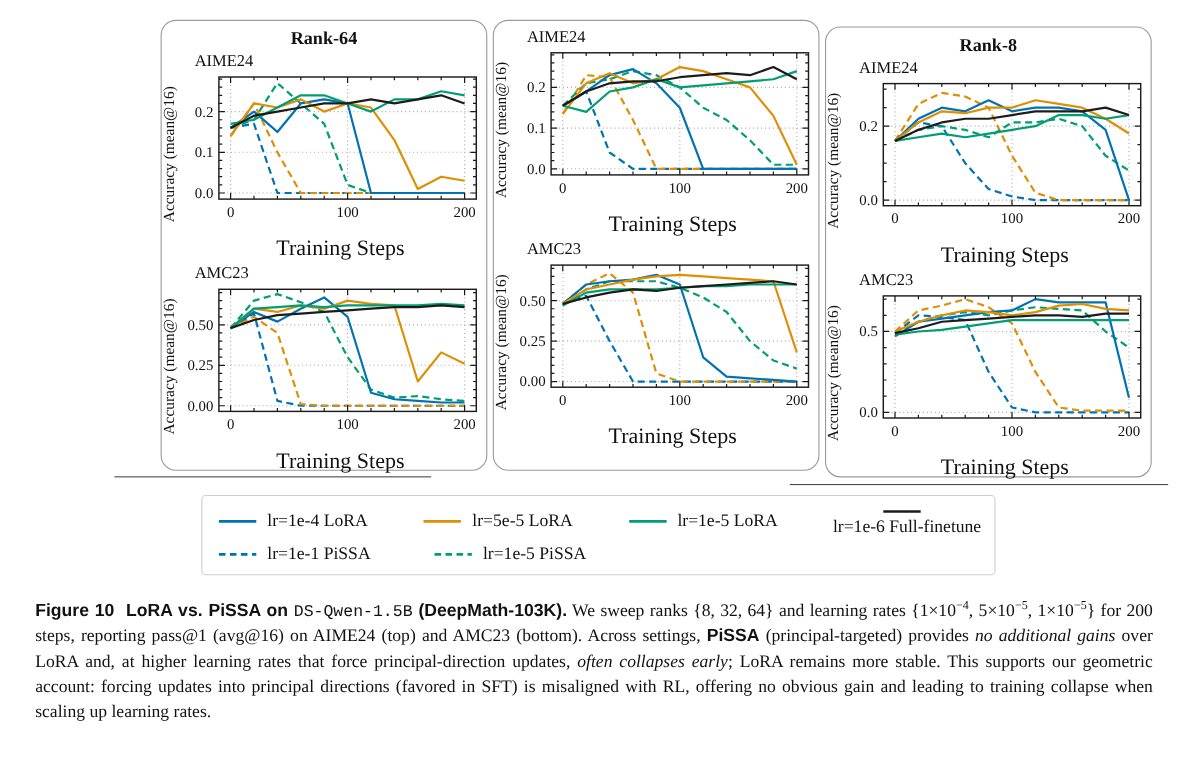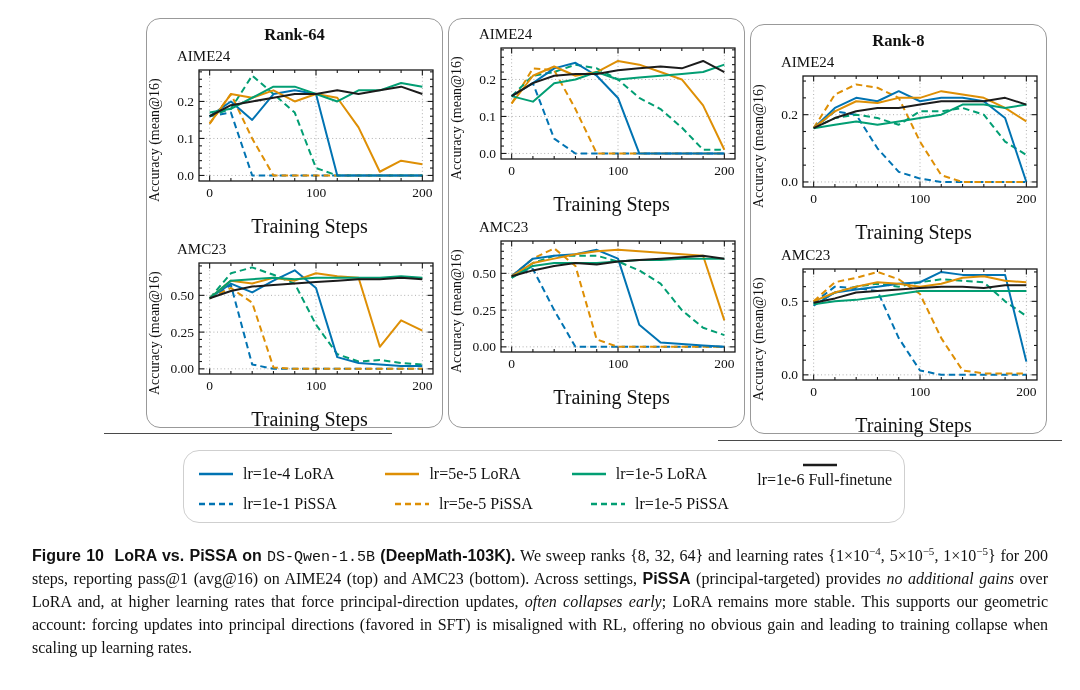--- a/index.html
+++ b/index.html
@@ -23,21 +23,21 @@
     text-align:center;line-height:15px;white-space:nowrap;
   }
   svg.chart{display:block;}
   .chart text{font-family:"Liberation Serif","DejaVu Serif",serif;fill:#111;}
   .xlabel{text-align:center;font-size:20px;margin-left:30px;}
   .rule{position:absolute;height:1px;background:#4a4a4a;}
   .rule-1{left:104px;top:433px;width:288px;}
   .rule-3{left:718px;top:440px;width:344px;}
   .legend-box{
     position:absolute;left:183px;top:450px;width:722px;box-sizing:border-box;
-    border:1.5px solid #cfcfcf;border-radius:16px;background:#fff;
+    border:1.5px solid #cfcfcf;border-radius:4px;background:#fff;
     padding:8px 12px 9px 14px;
   }
   .legend-row{display:flex;align-items:center;}
   .legend-row + .legend-row{margin-top:6px;}
   .legend-item{display:flex;align-items:center;width:196px;font-size:16px;white-space:nowrap;}
   .legend-item.wide{width:auto;flex-direction:column;}
   .legend-item svg{margin-right:9px;flex:none;}
   .caption{
     position:absolute;left:32px;top:529px;width:1016px;
     font-size:16px;line-height:1.43;text-align:justify;
@@ -561,26 +561,20 @@
     </div>
     <div class="legend-row">
       <div class="legend-item">
         <svg width="36" height="12" viewBox="0 0 36 12">
           <line x1="1" y1="6" x2="35" y2="6" stroke="#0173b2" stroke-width="2.4" stroke-dasharray="6 4"></line>
         </svg>
         <span>lr=1e-1 PiSSA</span>
       </div>
       <div class="legend-item">
         <svg width="36" height="12" viewBox="0 0 36 12">
-          <line x1="1" y1="6" x2="35" y2="6" stroke="#de8f05" stroke-width="2.4" stroke-dasharray="6 4"></line>
-        </svg>
-        <span>lr=5e-5 PiSSA</span>
-      </div>
-      <div class="legend-item">
-        <svg width="36" height="12" viewBox="0 0 36 12">
           <line x1="1" y1="6" x2="35" y2="6" stroke="#029e73" stroke-width="2.4" stroke-dasharray="6 4"></line>
         </svg>
         <span>lr=1e-5 PiSSA</span>
       </div>
     </div>
   </div>
 
 <p class="caption"><span class="bs">Figure 10&nbsp;&nbsp;LoRA vs. PiSSA on </span><span class="tt">DS-Qwen-1.5B</span><span class="bs"> (DeepMath-103K).</span><span class="rm"> We sweep ranks {8, 32, 64} and learning rates {1×10</span><sup class="rm">−4</sup><span class="rm">, 5×10</span><sup class="rm">−5</sup><span class="rm">, 1×10</span><sup class="rm">−5</sup><span class="rm">} for 200 steps, reporting pass@1 (avg@16) on AIME24 (top) and AMC23 (bottom). Across settings, </span><span class="bs">PiSSA</span><span class="rm"> (principal-targeted) provides </span><span class="it">no additional gains</span><span class="rm"> over LoRA and, at higher learning rates that force principal-direction updates, </span><span class="it">often collapses early</span><span class="rm">; LoRA remains more stable. This supports our geometric account: forcing updates into principal directions (favored in SFT) is misaligned with RL, offering no obvious gain and leading to training collapse when scaling up learning rates.</span></p>
 
 </body></html>

